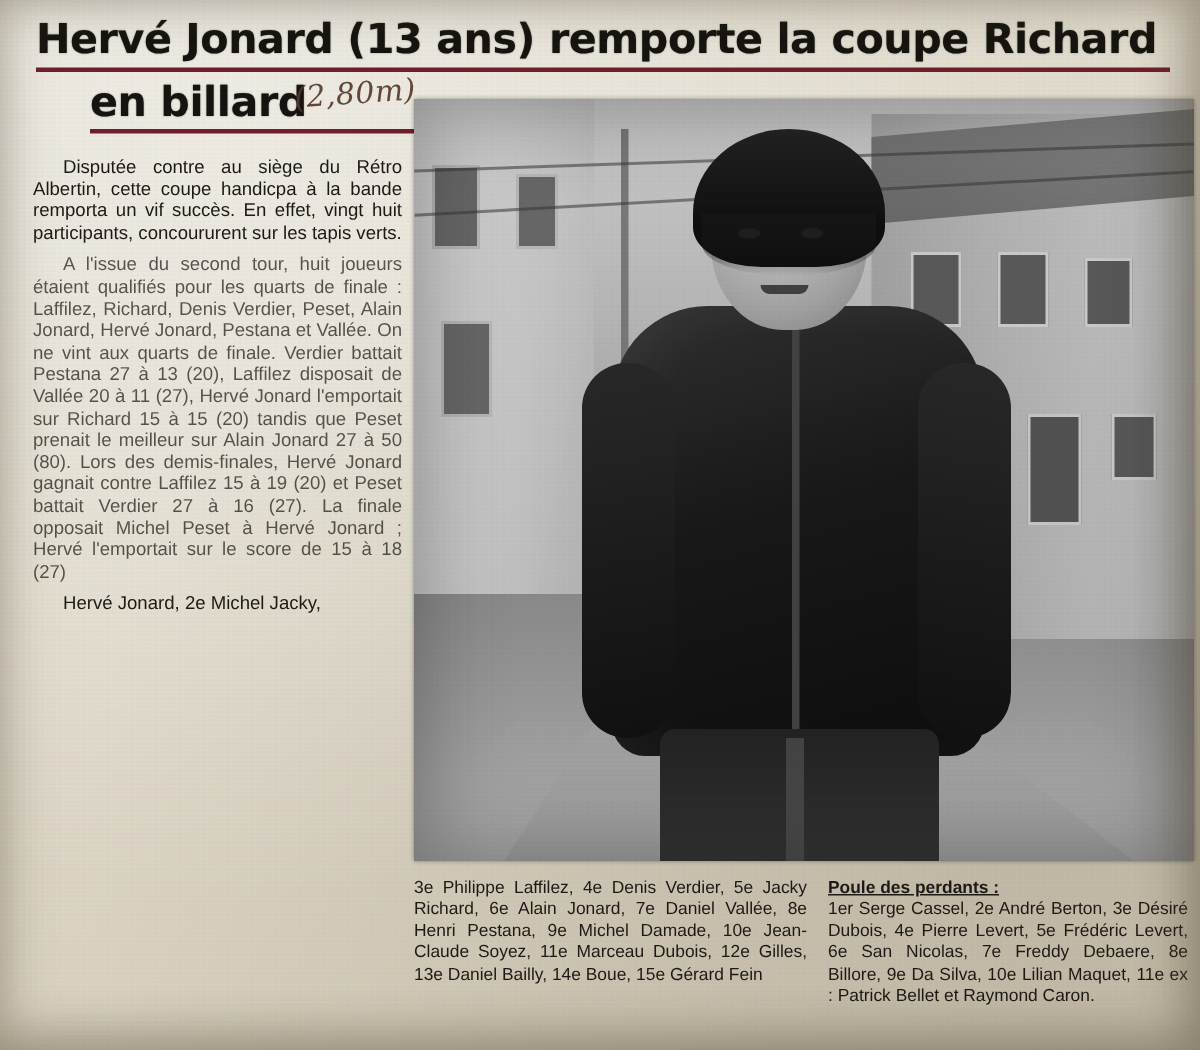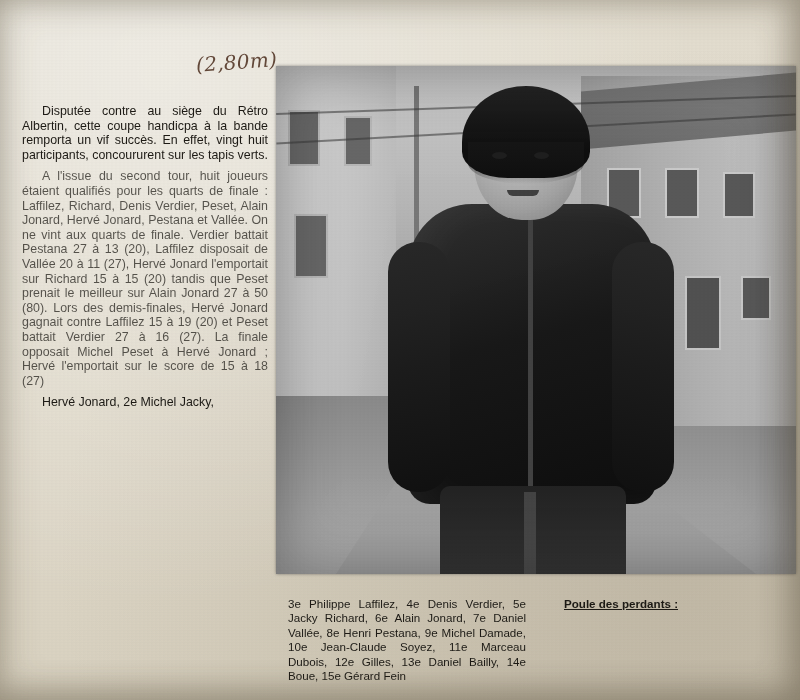--- a/index.html
+++ b/index.html
@@ -285,28 +285,32 @@
     left: 552px;
     top: 585px;
     width: 240px;
     font-size: 11.6px;
     line-height: 14.4px;
   }
   .col-title {
     font-weight: bold;
     text-decoration: underline;
   }
-  #col-b p, #col-c p { margin: 12px; text-align: justify; }
+  #col-b p, #col-c p { margin: 0; text-align: justify; }
   .faded2 { opacity: 0.72; }
 </style>
 </head>
 <body>
 
 <div id="clipping">
 
+  <div class="headline">
+    <span class="l1 hl-under">Hervé Jonard (13 ans) remporte la coupe Richard</span>
+    <span class="l2 hl-under">en billard</span>
+  </div>
 
   <div class="handwritten">(2,80m)</div>
 
   <div id="photo">
     <div class="ph-sky"></div>
     <div class="ph-ground"></div>
 
     <div class="ph-bld-left">
       <div class="win" style="left:14px; top:46px; width:28px; height:52px;"></div>
       <div class="win" style="left:70px; top:52px; width:24px; height:46px;"></div>
@@ -347,17 +351,18 @@
     <p class="faded2">A l'issue du second tour, huit joueurs étaient qualifiés pour les quarts de finale : Laffilez, Richard, Denis Verdier, Peset, Alain Jonard, Hervé Jonard, Pestana et Vallée. On ne vint aux quarts de finale. Verdier battait Pestana 27 à 13 (20), Laffilez disposait de Vallée 20 à 11 (27), Hervé Jonard l'emportait sur Richard 15 à 15 (20) tandis que Peset prenait le meilleur sur Alain Jonard 27 à 50 (80). Lors des demis-finales, Hervé Jonard gagnait contre Laffilez 15 à 19 (20) et Peset battait Verdier 27 à 16 (27). La finale opposait Michel Peset à Hervé Jonard ; Hervé l'emportait sur le score de 15 à 18 (27)</p>
     <p>Hervé Jonard, 2e Michel Jacky,</p>
   </div>
 
   <div class="col" id="col-b">
     <p>3e Philippe Laffilez, 4e Denis Verdier, 5e Jacky Richard, 6e Alain Jonard, 7e Daniel Vallée, 8e Henri Pestana, 9e Michel Damade, 10e Jean-Claude Soyez, 11e Marceau Dubois, 12e Gilles, 13e Daniel Bailly, 14e Boue, 15e Gérard Fein</p>
   </div>
 
   <div class="col" id="col-c">
     <p class="col-title">Poule des perdants :</p>
+    <p>1er Serge Cassel, 2e André Berton, 3e Désiré Dubois, 4e Pierre Levert, 5e Frédéric Levert, 6e San Nicolas, 7e Freddy Debaere, 8e Billore, 9e Da Silva, 10e Lilian Maquet, 11e ex : Patrick Bellet et Raymond Caron.</p>
   </div>
 
   <div id="grain"></div>
   <div id="edges"></div>
 </div>
 
 </body></html>

